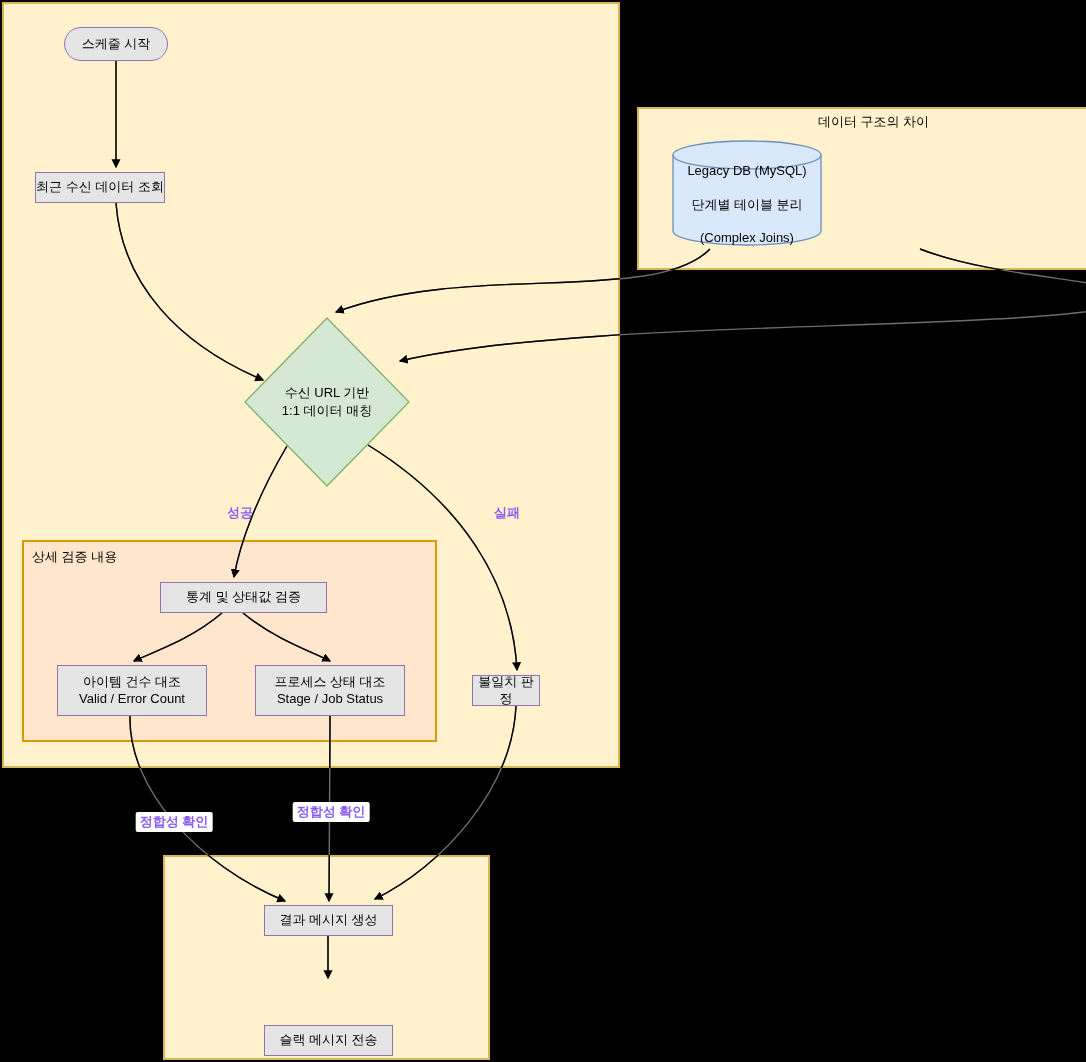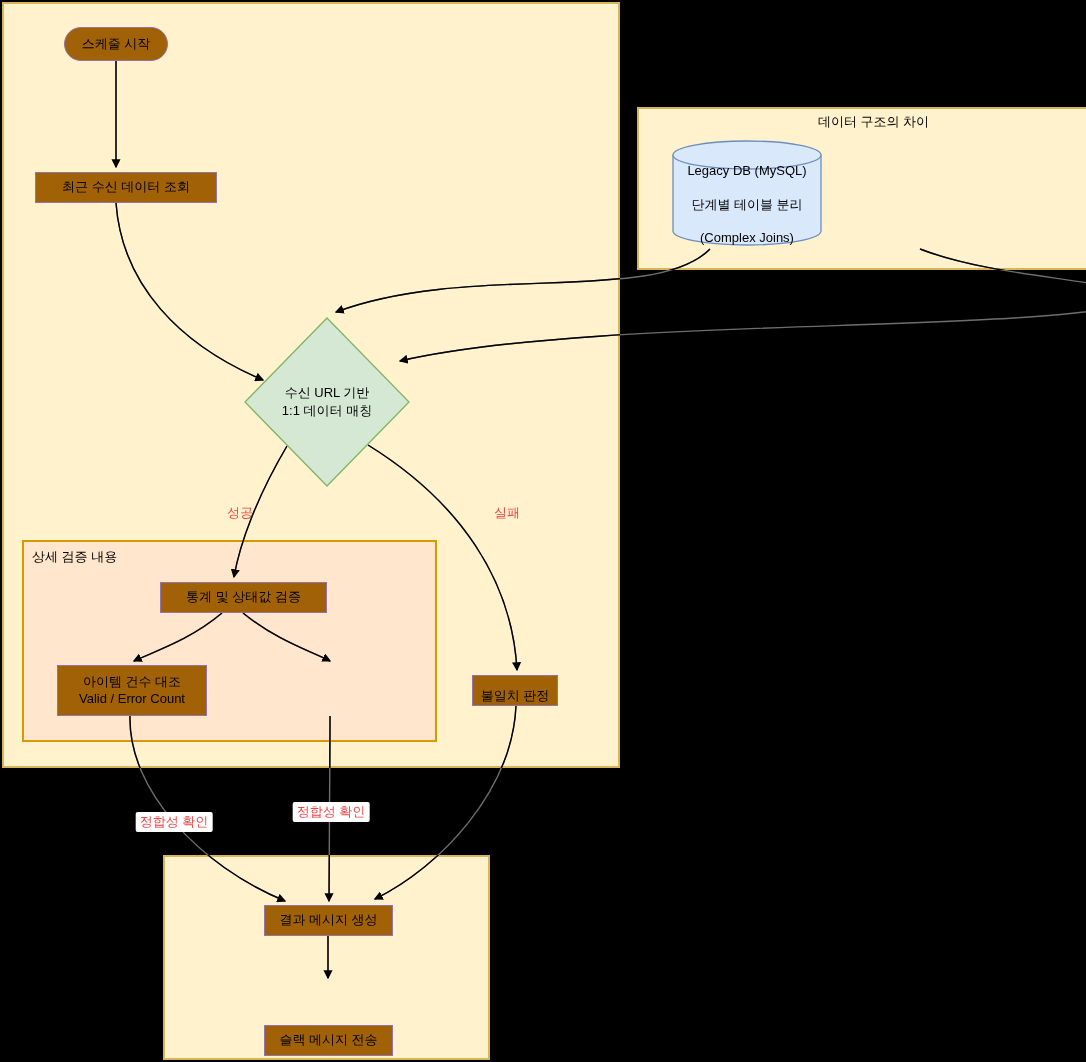--- a/index.html
+++ b/index.html
@@ -8,36 +8,36 @@
     position:relative;width:1086px;height:1062px;background:#000;overflow:hidden;
     font-family:"Liberation Sans","DejaVu Sans",sans-serif;color:#000;
   }
   .container{position:absolute;background:#fff2cc;border:2px solid #d6b656;box-sizing:border-box;z-index:1;}
   .container.inner{background:#ffe6cc;border-color:#d79b00;}
   .container-title{position:absolute;font-size:13px;color:#000;z-index:2;}
   .edges{position:absolute;left:0;top:0;z-index:5;pointer-events:none;}
   .edges-under{stroke:#6e6e6e;fill:none;stroke-width:1.4;}
   .edges-over{stroke:#000;fill:none;stroke-width:1.4;marker-end:url(#arr);}
   .node{
-    position:absolute;background:#a16207;border:1px solid #9673a6;box-sizing:border-box;
+    position:absolute;background:#e5e5e5;border:1px solid #9673a6;box-sizing:border-box;
     display:flex;flex-direction:column;align-items:center;justify-content:center;
     text-align:center;font-size:13px;line-height:1.3;z-index:10;
   }
   .node .l{display:block;}
   .node.stadium{border-radius:17px;}
   .shape{position:absolute;z-index:10;}
   .shape-text{
     position:absolute;inset:0;display:flex;flex-direction:column;align-items:center;
     justify-content:center;text-align:center;font-size:13px;line-height:1.35;
   }
   .shape-text .l{display:block;}
   .cyl-text{padding-top:22px;justify-content:space-between;}
   .edge-label{
-    position:absolute;transform:translate(-50%,-50%);font-size:13px;color:#ef4444;
-    white-space:nowrap;z-index:12;
+    position:absolute;transform:translate(-50%,-50%);font-size:13px;color:#8b5cf6;
+    white-space:nowrap;z-index:12;font-weight:bold;
   }
   .edge-label.chip{background:#ffffff;padding:1px 4px;border-radius:2px;}
 </style>
 </head>
 <body>
 
 <div class="stage">
 
   <div class="container" style="left:2px;top:2px;width:618px;height:766px;"></div>
 
@@ -75,21 +75,21 @@
       </g>
     </defs>
     <use href="#edgeset" class="edges-under"></use>
     <use href="#edgeset" class="edges-over" clip-path="url(#cclip)"></use>
   </svg>
 
   <div class="node stadium" style="left:64px;top:27px;width:104px;height:34px;">
     <span class="l">스케줄 시작</span>
   </div>
 
-  <div class="node" style="left:35px;top:172px;width:182px;height:31px;">
+  <div class="node" style="left:35px;top:172px;width:130px;height:31px;">
     <span class="l">최근 수신 데이터 조회</span>
   </div>
 
   <div class="shape" style="left:244px;top:317px;width:166px;height:170px;">
     <svg width="166" height="170">
       <polygon points="83,1 165,85 83,169 1,85" fill="#d5e8d4" stroke="#82b366" stroke-width="1.3"></polygon>
     </svg>
     <div class="shape-text">
       <span class="l">수신 URL 기반</span>
       <span class="l">1:1 데이터 매칭</span>
@@ -111,22 +111,26 @@
 
   <div class="node" style="left:160px;top:582px;width:167px;height:31px;">
     <span class="l">통계 및 상태값 검증</span>
   </div>
 
   <div class="node" style="left:57px;top:665px;width:150px;height:51px;">
     <span class="l">아이템 건수 대조</span>
     <span class="l">Valid / Error Count</span>
   </div>
 
+  <div class="node" style="left:255px;top:665px;width:150px;height:51px;">
+    <span class="l">프로세스 상태 대조</span>
+    <span class="l">Stage / Job Status</span>
+  </div>
 
-  <div class="node" style="left:472px;top:675px;width:86px;height:31px;justify-content:flex-end;">
+  <div class="node" style="left:472px;top:675px;width:68px;height:31px;">
     <span class="l">불일치 판정</span>
   </div>
 
   <div class="node" style="left:264px;top:905px;width:129px;height:31px;">
     <span class="l">결과 메시지 생성</span>
   </div>
 
   <div class="node" style="left:264px;top:1025px;width:129px;height:31px;">
     <span class="l">슬랙 메시지 전송</span>
   </div>

